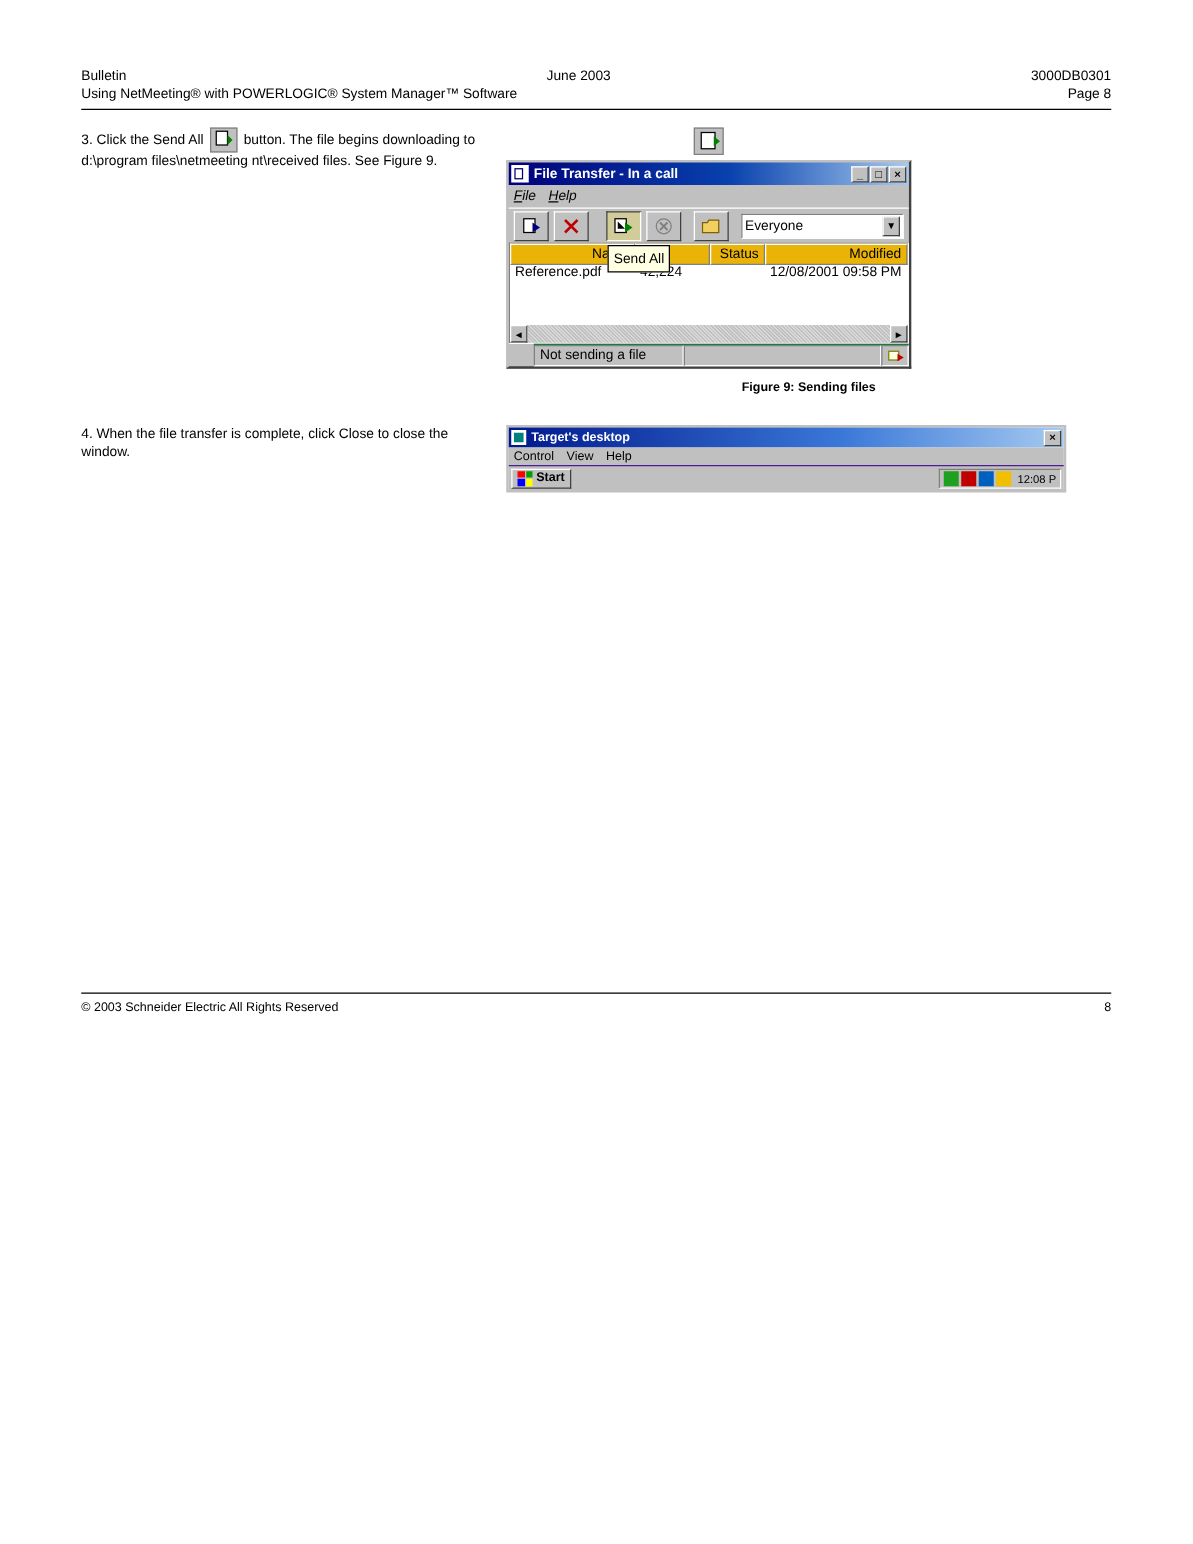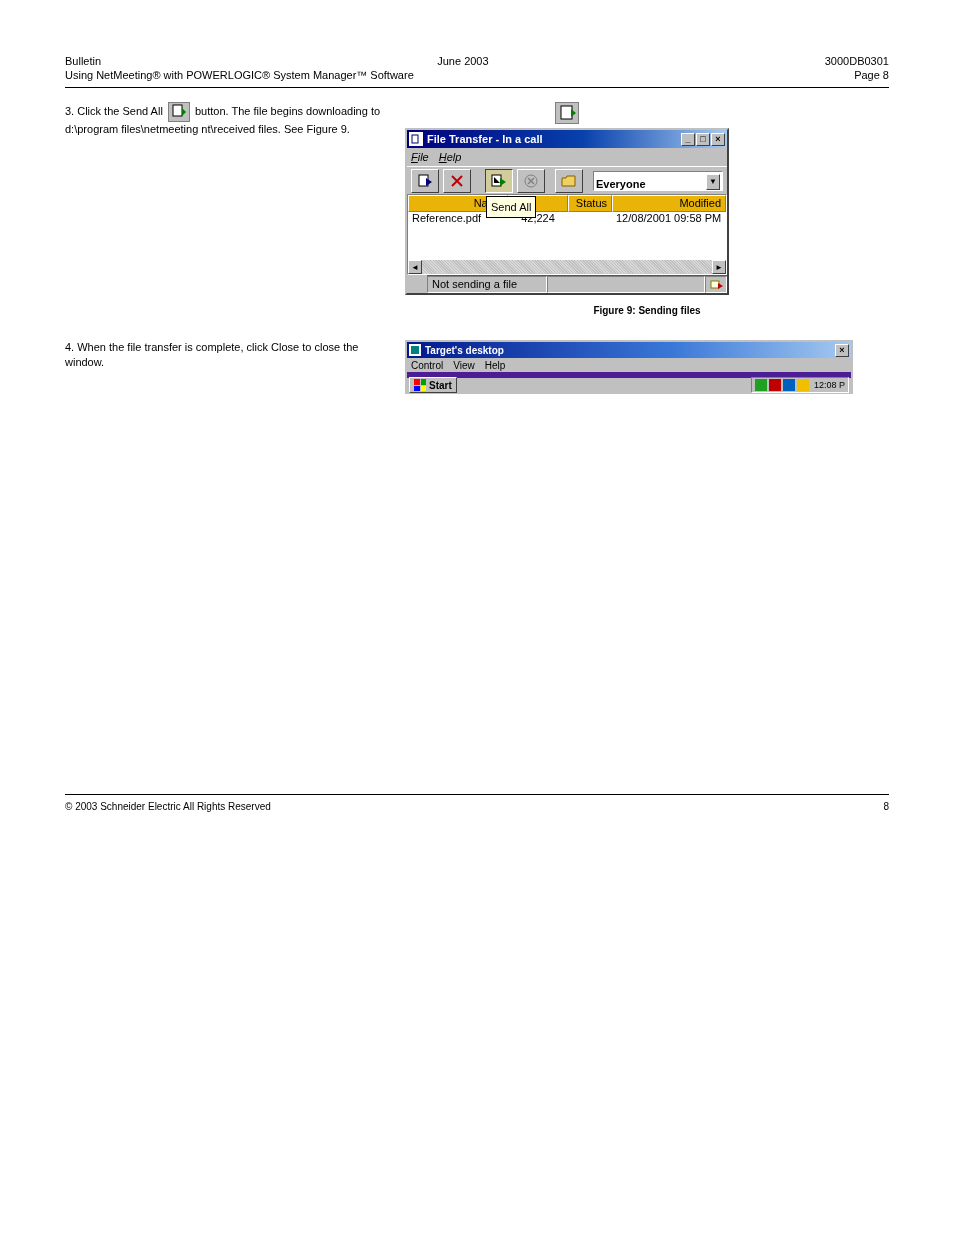--- a/index.html
+++ b/index.html
@@ -35,40 +35,40 @@
   .tb-spacer { flex:1; }
   .tb-btn { width:14px; height:13px; background:#c0c0c0; border:1px solid #fff; border-right-color:#404040; border-bottom-color:#404040; margin-left:1px; display:flex; align-items:center; justify-content:center; font-size:9px; color:#000; font-weight:bold; font-family:Arial; }
   .w98-menubar { height:18px; background:#c0c0c0; display:flex; align-items:center; padding:0 4px; gap:10px; }
   .w98-menubar .m { font-size:11px;font-style:italic; }
   .w98-menubar .u { text-decoration: underline; }
   .toolbar { height:28px; background:#c0c0c0; display:flex; align-items:center; padding:2px 4px; gap:4px; border-top:1px solid #fff; }
   .tbtn { width:28px; height:24px; border:1px solid #fff; border-right-color:#404040; border-bottom-color:#404040; background:#c0c0c0; display:flex; align-items:center; justify-content:center; position:relative; }
   .tbtn.active { border:1px solid #404040; border-right-color:#fff; border-bottom-color:#fff; background:#d2cc9a; }
   .tbtn svg { display:block; }
   .dd { width:28px; height:24px; border:1px solid #fff; border-right-color:#404040; border-bottom-color:#404040; background:#c0c0c0; display:flex; align-items:center; justify-content:center; margin-left:6px; }
-  .combo { flex:1; height:20px; background:#fff; border:1px solid #808080; border-right-color:#fff; border-bottom-color:#fff; display:flex; align-items:flex-end; margin-left:6px; padding:0 2px; font-size:11px;font-weight:bold; }
+  .combo { flex:1; height:20px; background:#fff; border:1px solid #808080; border-right-color:#fff; border-bottom-color:#fff; display:flex; align-items:center; margin-left:6px; padding:0 2px; font-size:11px; }
   .combo .arrow { width:14px; height:16px; background:#c0c0c0; border:1px solid #fff; border-right-color:#404040; border-bottom-color:#404040; margin-left:auto; display:flex; align-items:center; justify-content:center; font-size:8px; }
   .listview { background:#fff; border:1px solid #808080; border-right-color:#fff; border-bottom-color:#fff; }
   .lv-header { display:flex; background:#eab308; height:17px;text-align:right; }
   .lv-header .col { border:1px solid #fff; border-right-color:#808080; border-bottom-color:#808080; padding:1px 4px; font-size:11px; white-space:nowrap; overflow:hidden; }
   .lv-row { display:flex; height:14px; }
   .lv-row .cell { padding:0 4px; font-size:11px; white-space:nowrap; overflow:hidden; }
   .scroll-h { height:14px; background:#c0c0c0; display:flex; }
   .sb-btn { width:14px; height:14px; background:#c0c0c0; border:1px solid #fff; border-right-color:#404040; border-bottom-color:#404040; display:flex; align-items:center; justify-content:center; font-size:8px; }
   .sb-track { flex:1; background:repeating-linear-gradient(45deg,#d8d8d8 0 1px,#c0c0c0 1px 2px); }
   .statusbar { height:18px; display:flex; background:#c0c0c0; border-top:1px solid #15803d;margin-left:20px; }
   .status-pane { border:1px solid #808080; border-right-color:#fff; border-bottom-color:#fff; padding:1px 4px; font-size:11px; }
   .tooltip { position:absolute; left:0; top:26px; background:#ffffe1; border:1px solid #000; padding:4px 4px; font-size:11px; white-space:nowrap; }
 
   
   .remote-outer { border:2px solid #c0c0c0; width:448px; display:flex; flex-direction:column; }
   .rm-title { height:16px; background:linear-gradient(90deg,#00188c 0%,#3a78d8 60%,#a6caf0 100%); color:#fff; font-size:10px; font-weight:bold; display:flex; align-items:center; padding:0 2px; }
   .rm-menubar { height:14px; background:#c0c0c0; display:flex; align-items:center; gap:10px; padding:0 4px; font-size:10px; }
   .desk { flex:1; background:#008080; position:relative; height:326px; overflow:hidden; }
-  .taskbar { height:20px; background:#c0c0c0; border-top:6px solid #4c1d95; display:flex; align-items:center; padding:0 2px; font-size:10px; }
+  .taskbar { height:20px; background:#c0c0c0; border-top:1px solid #4c1d95; display:flex; align-items:center; padding:0 2px; font-size:10px; }
   .startbtn { height:16px; border:1px solid #fff; border-right-color:#404040; border-bottom-color:#404040; padding:0 4px; display:flex; align-items:center; gap:3px; font-weight:bold; }
   .winflag { width:12px; height:12px; display:grid; grid-template-columns:1fr 1fr; grid-template-rows:1fr 1fr; gap:1px; }
   .winflag div:nth-child(1){background:#ff0000;} .winflag div:nth-child(2){background:#00a000;} .winflag div:nth-child(3){background:#0000ff;} .winflag div:nth-child(4){background:#ffff00;}
   .tray { margin-left:auto; height:16px; border:1px solid #808080; border-right-color:#fff; border-bottom-color:#fff; display:flex; align-items:center; padding:0 3px; gap:2px; }
   .tray .ti { width:12px; height:12px; }
   .clock { font-size:9px; margin-left:3px; }
 
   .footer-rule { border: 0; border-top: 1px solid #000; margin: 40px 0 6px 0; }
   .footer { display: flex; justify-content: space-between; font-size: 10px; }
 </style>
@@ -171,21 +171,21 @@
         <div class="lv-header">
           <div class="col" style="width:100px;">Name</div>
           <div class="col" style="width:60px; text-align:right;">
             
           </div>
           <div class="col" style="width:44px;">Status</div>
           <div class="col" style="flex:1;">Modified</div>
         </div>
         <div class="lv-row">
           <div class="cell" style="width:100px;">Reference.pdf</div>
-          <div class="cell" style="width:60px; text-align:center;">42,224</div>
+          <div class="cell" style="width:60px; text-align:left;">42,224</div>
           <div class="cell" style="width:44px;"></div>
           <div class="cell" style="flex:1;">12/08/2001  09:58 PM</div>
         </div>
         <div style="height:34px;"></div>
         <div class="scroll-h">
           <div class="sb-btn">◄</div>
           <div class="sb-track"></div>
           <div class="sb-btn">►</div>
         </div>
       </div>

